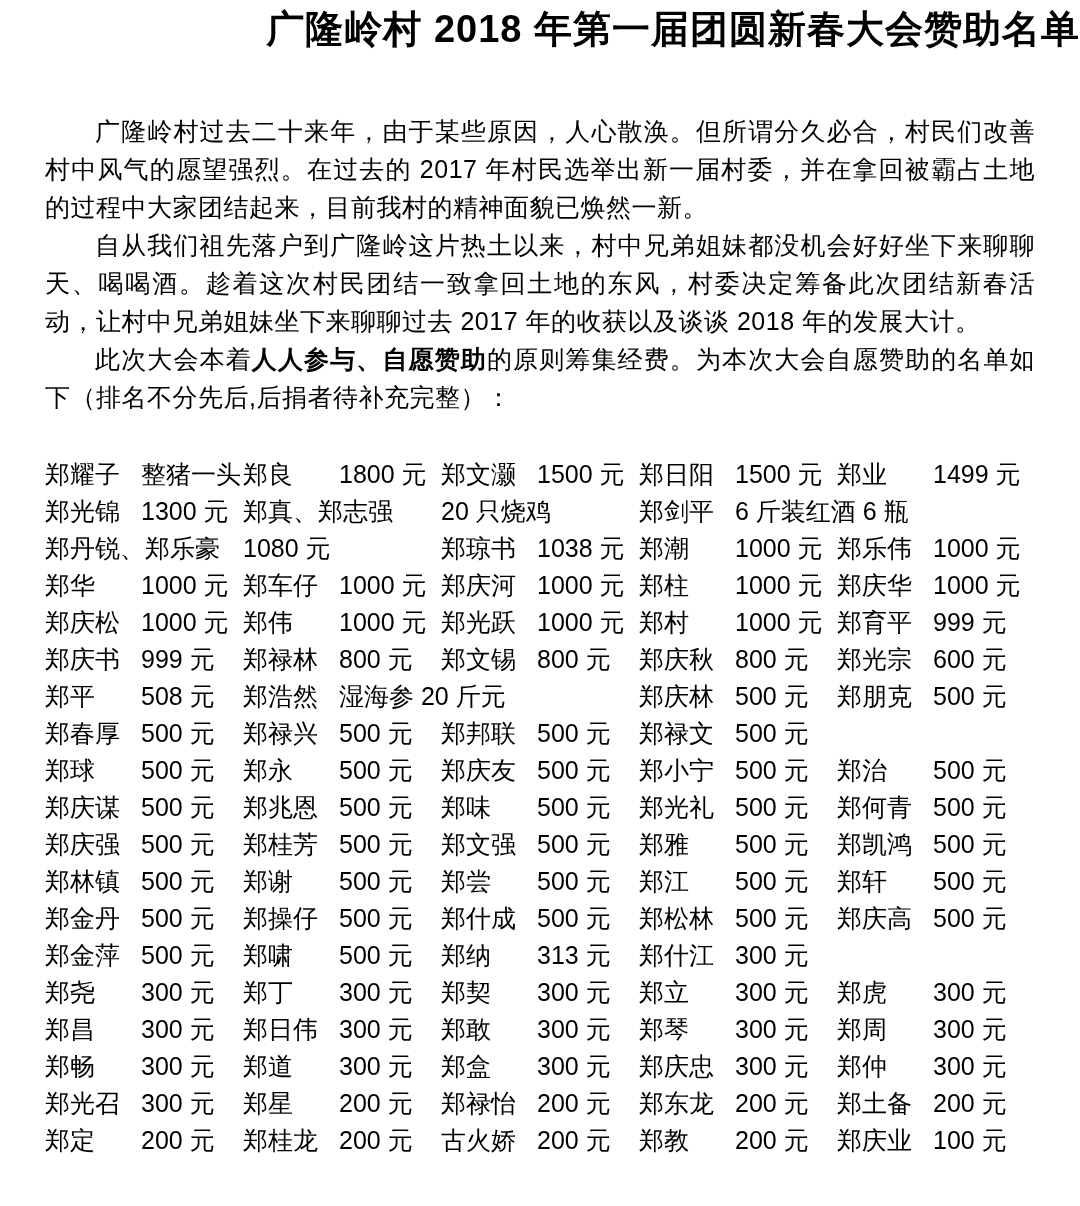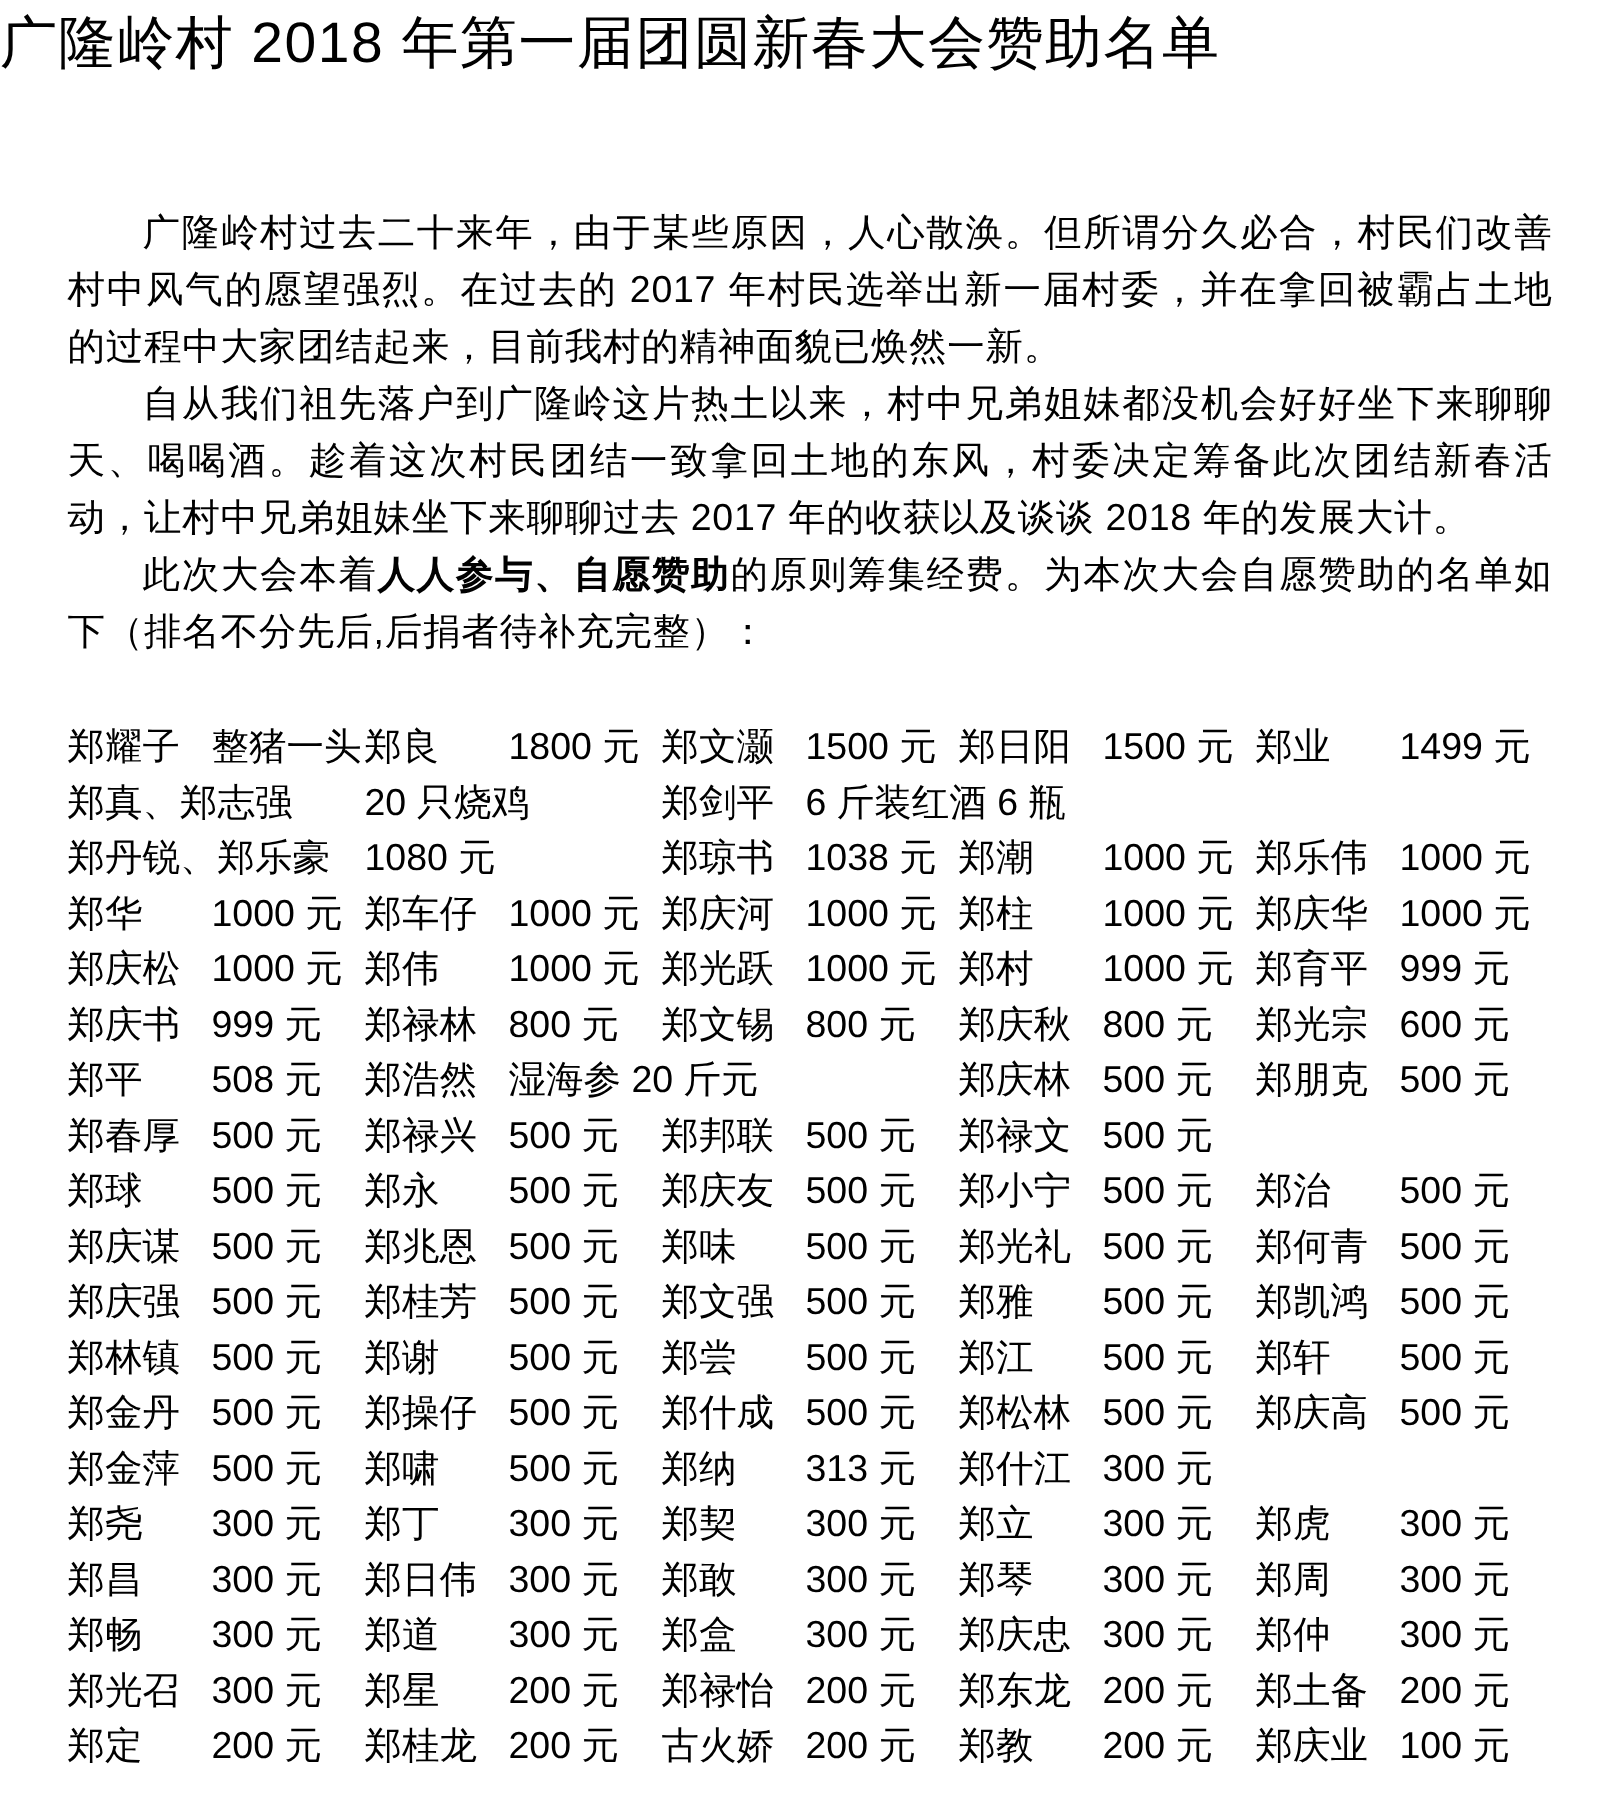--- a/index.html
+++ b/index.html
@@ -7,28 +7,28 @@
     width: 1080px;
     height: 1206px;
     background: #ffffff;
     color: #000000;
     font-family: "Liberation Sans", "DejaVu Sans", sans-serif;
     overflow: hidden;
     box-sizing: border-box;
   }
   .title {
     margin: 6px 0 0 0;
-    text-align: left;
+    text-align: right;
     font-size: 38px;
-    font-weight: 400;
+    font-weight: 700;
     letter-spacing: 1px;
     line-height: 1.25;
   }
   .content { padding: 0 45px; box-sizing: border-box; }
-  .paragraphs { margin-top: 82px; }
+  .paragraphs { margin-top: 58px; }
   .paragraphs p {
     margin: 0;
     font-size: 25px;
     line-height: 38px;
     text-indent: 2em;
     text-align: justify;
     letter-spacing: 0.5px;
   }
   .paragraphs p b { font-weight: 700; }
   .donors { margin-top: 40px; }
@@ -59,20 +59,21 @@
     </div>
     <div class="donors" id="donor-list">
         <div class="donor-row">
           <div class="donor-cell"><span class="donor-name">郑耀子</span><span class="donor-amount">整猪一头</span></div>
           <div class="donor-cell"><span class="donor-name">郑良</span><span class="donor-amount">1800 元</span></div>
           <div class="donor-cell"><span class="donor-name">郑文灏</span><span class="donor-amount">1500 元</span></div>
           <div class="donor-cell"><span class="donor-name">郑日阳</span><span class="donor-amount">1500 元</span></div>
           <div class="donor-cell"><span class="donor-name">郑业</span><span class="donor-amount">1499 元</span></div>
         </div>
         <div class="donor-row">
+          <div class="donor-cell"><span class="donor-name">郑光锦</span><span class="donor-amount">1300 元</span></div>
           <div class="donor-cell span2 wide-name"><span class="donor-name">郑真、郑志强</span><span class="donor-amount">20 只烧鸡</span></div>
           <div class="donor-cell span2"><span class="donor-name">郑剑平</span><span class="donor-amount">6 斤装红酒 6 瓶</span></div>
         </div>
         <div class="donor-row">
           <div class="donor-cell span2 wide-name"><span class="donor-name">郑丹锐、郑乐豪</span><span class="donor-amount">1080 元</span></div>
           <div class="donor-cell"><span class="donor-name">郑琼书</span><span class="donor-amount">1038 元</span></div>
           <div class="donor-cell"><span class="donor-name">郑潮</span><span class="donor-amount">1000 元</span></div>
           <div class="donor-cell"><span class="donor-name">郑乐伟</span><span class="donor-amount">1000 元</span></div>
         </div>
         <div class="donor-row">

